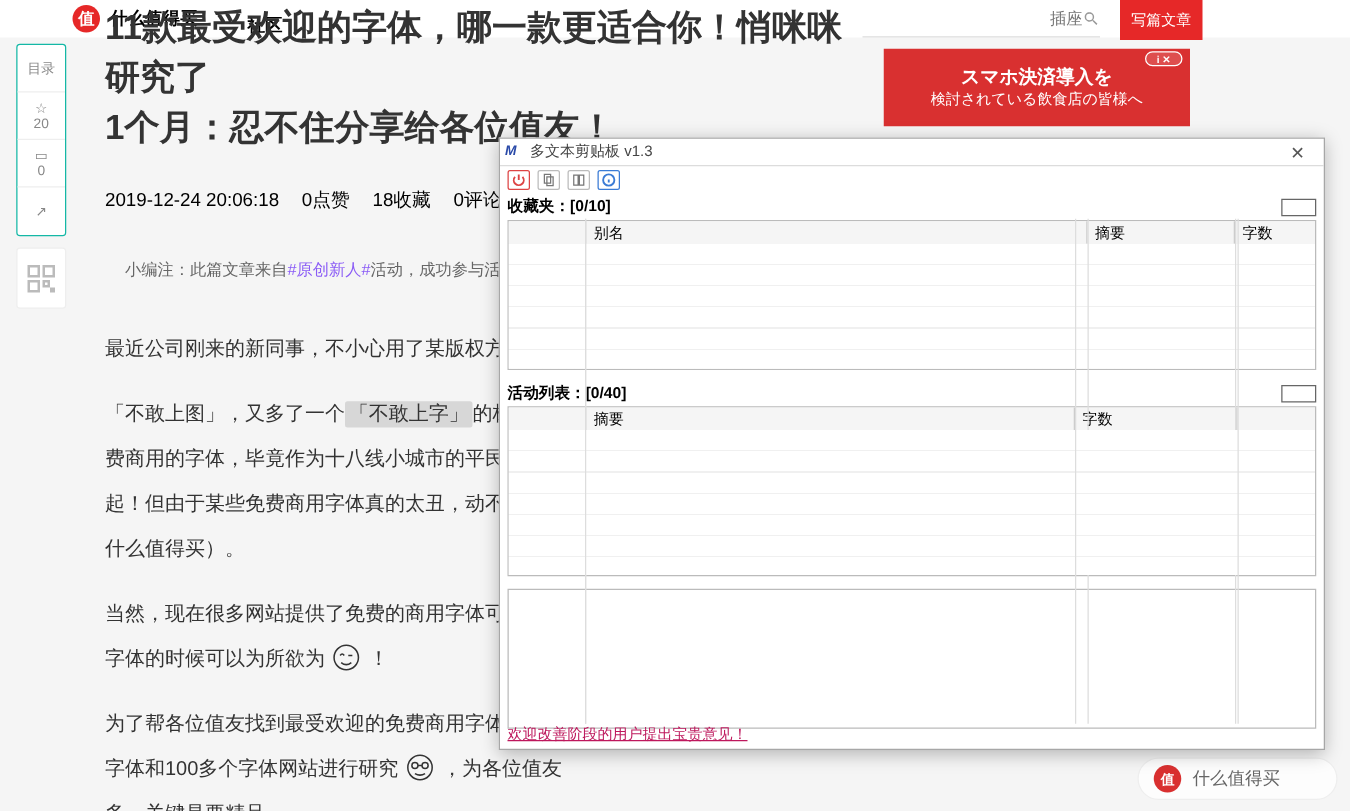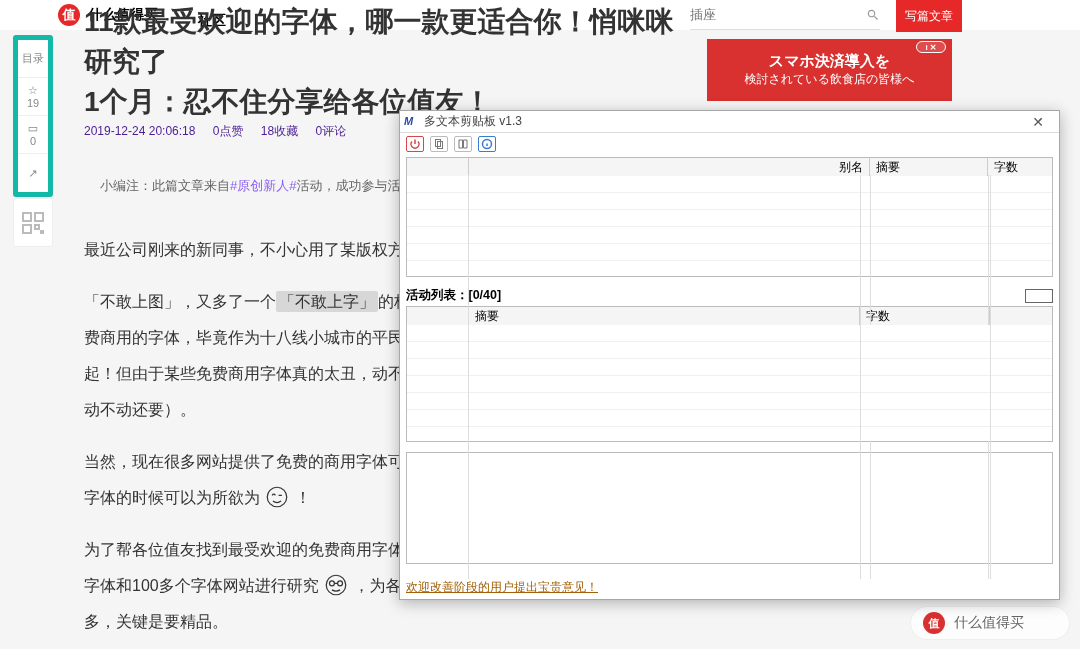--- a/index.html
+++ b/index.html
@@ -12,40 +12,40 @@
   
   .topbar { position:absolute; left:0; top:0; width:1080px; height:30px;
     background:#fff; display:flex; align-items:center; padding:0 58px; }
   .logo { width:22px; height:22px; border-radius:50%; background:#e62828;
     color:#fff; font-weight:bold; display:flex; align-items:center; justify-content:center;
     font-size:13px; margin-right:8px; }
   .brand { font-weight:600; }
   .nav2 { margin-left:40px; font-weight:600;margin-top:11px; }
   .search { position:absolute; left:690px; top:0; width:190px; height:30px;
     display:flex; align-items:center; border-bottom:1px solid #ddd; }
-  .search input { border:none; outline:none; flex:1; font-size:13px; color:#15803d; background:transparent; }
+  .search input { border:none; outline:none; flex:1; font-size:13px; color:#15803d; background:transparent;text-align:right; }
   .magnifier { width:18px; height:18px; fill:#999; }
   .writebtn { position:absolute; left:896px; top:0; width:66px; height:32px;
     background:#e62828; color:#fff; font-size:12px; display:flex; align-items:center; justify-content:center; }
 
   
   .rail { position:absolute; left:13px; top:35px; width:40px; background:#fff;
-    border:5px solid #14b8a6; border-radius:3px; }
+    border:1px solid #14b8a6; border-radius:3px; }
   .rail .cell { height:38px; display:flex; flex-direction:column; align-items:center;
     justify-content:center; color:#888; font-size:11px; border-bottom:1px solid #eee; }
   .rail .cell:last-child { border-bottom:none; }
   .qrbox { position:absolute; left:13px; top:198px; width:40px; height:49px;
     background:#fff; border:1px solid #eee; border-radius:3px;
     display:flex; align-items:center; justify-content:center; }
   .qrbox svg { width:24px; height:24px; stroke:#bbb; }
 
   
   .article { position:absolute; left:84px; top:0; width:600px; color:#333; }
   .title { font-size:28px; font-weight:700; line-height:40px; margin-top:2px; }
-  .meta { color:#4c1d95; font-size:12px; margin-top:1px; }
+  .meta { color:#000000; font-size:15px; margin-top:29px; }
   .meta span { margin-right:14px; }
   .note { margin-top:20px; background:#f5f5f5; padding:14px 16px; font-size:13px;
     color:#666; line-height:1.9; }
   .note a { color:#8b5cf6; text-decoration:none; }
   .body p { font-size:16px; line-height:30px; margin-top:22px; color:#333;}
   .hl { background:rgba(0,0,0,.12); padding:2px 3px; border-radius:2px; }
   .emoji { display:inline-block; width:26px; height:26px; vertical-align:-7px; }
 
   
   .ad { position:absolute; left:707px; top:39px; width:245px; height:62px;
@@ -76,38 +76,38 @@
   .tbtn svg { width:12px; height:12px; }
   .win-body { position:absolute; left:6px; right:6px; top:46px; bottom:20px; }
 
   .section-label { font-size:12.5px; font-weight:700; margin-bottom:2px; display:flex; align-items:center; }
   .section-label .sq { width:28px; height:14px; border:1px solid #666; margin-left:auto; }
 
   .grid { border:1px solid #bbb; background:#fff; }
   .ghead { display:flex; height:18px; background:#f5f5f5; font-size:12px; }
   .ghead .c { flex:0 0 auto; border-right:1px solid #ccc; padding:1px 6px; }
   .ghead .c.rh { width:62px; }
-  .ghead .c.a1 { flex:1;text-align:right; }
+  .ghead .c.a1 { flex:1; }
   .ghead .c.a2 { width:118px; }
   .ghead .c.a3 { width:64px; border-right:none; }
   .ghead .c.b1 { flex:1; }
   .ghead .c.b2 { width:130px; }
   .ghead .c.b3 { width:62px; border-right:none; }
   .grows { height:var(--gh,100px); position:relative; }
   .grows::before { content:""; position:absolute; inset:0;
     background:repeating-linear-gradient(#fff 0 16px,#f0f0f0 16px 17px);}
   .grid .vline { position:absolute; top:18px; bottom:0; width:1px; background:#ddd; }
 
   .fav { margin-bottom:10px; }
   .act { margin-bottom:10px; }
   .preview-label { font-size:12.5px; font-weight:700; margin:4px 0 2px; }
   .preview { border:1px solid #bbb; height:112px; }
 
   .status { position:absolute; left:6px; right:6px; bottom:3px; font-size:12px; color:#2a4aa8; }
-  .status a { color:#a16207; text-decoration:underline; }
+  .status a { color:#be185d; text-decoration:underline; }
 </style>
 </head>
 <body>
 
 <div class="topbar">
   <div class="logo">值</div>
   <div class="brand">什么值得买</div>
   <div class="nav2">社区</div>
 </div>
 <div class="search">
@@ -117,21 +117,21 @@
     </svg>
 </div>
 <div class="writebtn">写篇文章</div>
 
 <div class="rail">
   <div class="cell">
       <span>目录</span>
     </div>
   <div class="cell">
     <span>☆</span>
-    <span>19</span>
+    <span>20</span>
   </div>
   <div class="cell">
     <span>▭</span>
     <span>0</span>
   </div>
   <div class="cell">
     <span>↗</span>
   </div>
 </div>
 <div class="qrbox">
@@ -162,21 +162,21 @@
     <p>最近公司刚来的新同事，不小心用了某版权方的字体</p>
     <p>
       <span>「不敢上图」，又多了一个</span><span class="hl">「不敢上字」</span><span>的标签</span>
       <svg class="emoji" viewBox="0 0 32 32" fill="none" stroke="#333" stroke-width="1.5">
           <circle cx="16" cy="16" r="12"></circle>
           <path d="M16 6c4 3 5 8 4 13M10 14h4M12 22c2 2 6 2 8 0"></path>
         </svg>
     </p>
     <p style="margin-top:6px">费商用的字体，毕竟作为十八线小城市的平民，生活</p>
     <p style="margin-top:6px">起！但由于某些免费商用字体真的太丑，动不动还要</p>
-    <p style="margin-top:6px">动不动还要）。</p>
+    <p style="margin-top:6px">什么值得买）。</p>
     <p>当然，现在很多网站提供了免费的商用字体可供下载</p>
     <p style="margin-top:6px">
       <span>字体的时候可以为所欲为</span>
       <svg class="emoji" viewBox="0 0 32 32" fill="none" stroke="#333" stroke-width="1.5">
           <circle cx="16" cy="16" r="12"></circle>
           <path d="M10 14q2 -3 4 0M18 14h4M11 21q5 4 10 0"></path>
         </svg>
       <span>！</span>
     </p>
     <p>为了帮各位值友找到最受欢迎的免费商用字体和相关</p>
@@ -233,20 +233,24 @@
       <svg viewBox="0 0 24 24" fill="none" stroke="currentColor" stroke-width="3">
           <circle cx="12" cy="12" r="9"></circle>
           <path d="M12 8h.01M12 11v5"></path>
         </svg>
     </div>
   </div>
 
   <div class="win-body">
 
     <div class="fav">
+      <div class="section-label">
+        <span>收藏夹：[0/10]</span>
+          <span class="sq"></span>
+      </div>
       <div class="grid">
         <div class="ghead">
           <div class="c rh"></div>
           <div class="c a1">别名</div>
           <div class="c a2">摘要</div>
           <div class="c a3">字数</div>
         </div>
         <div class="grows" style="--gh:100px"></div>
         <div class="vline" style="left:62px"></div>
         <div class="vline" style="right:182px"></div>

